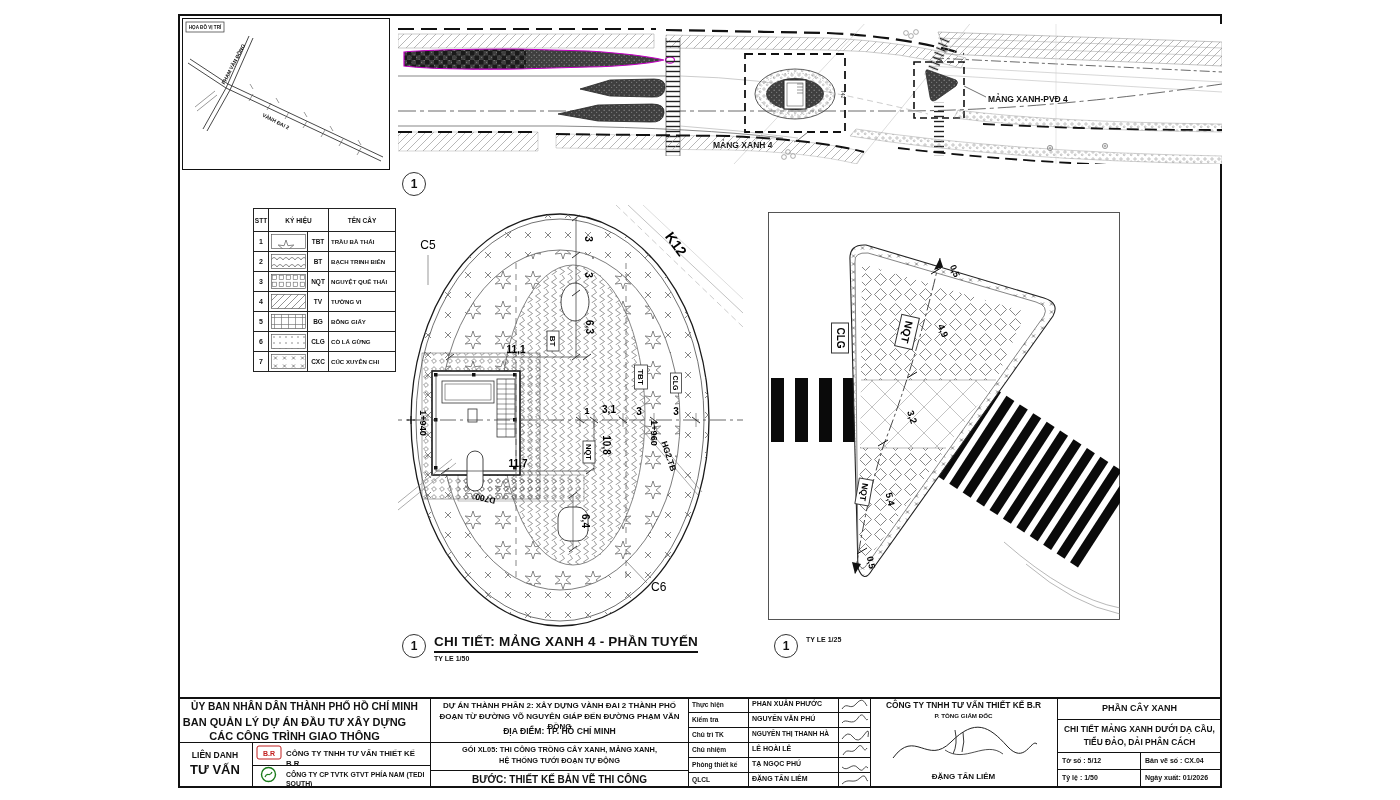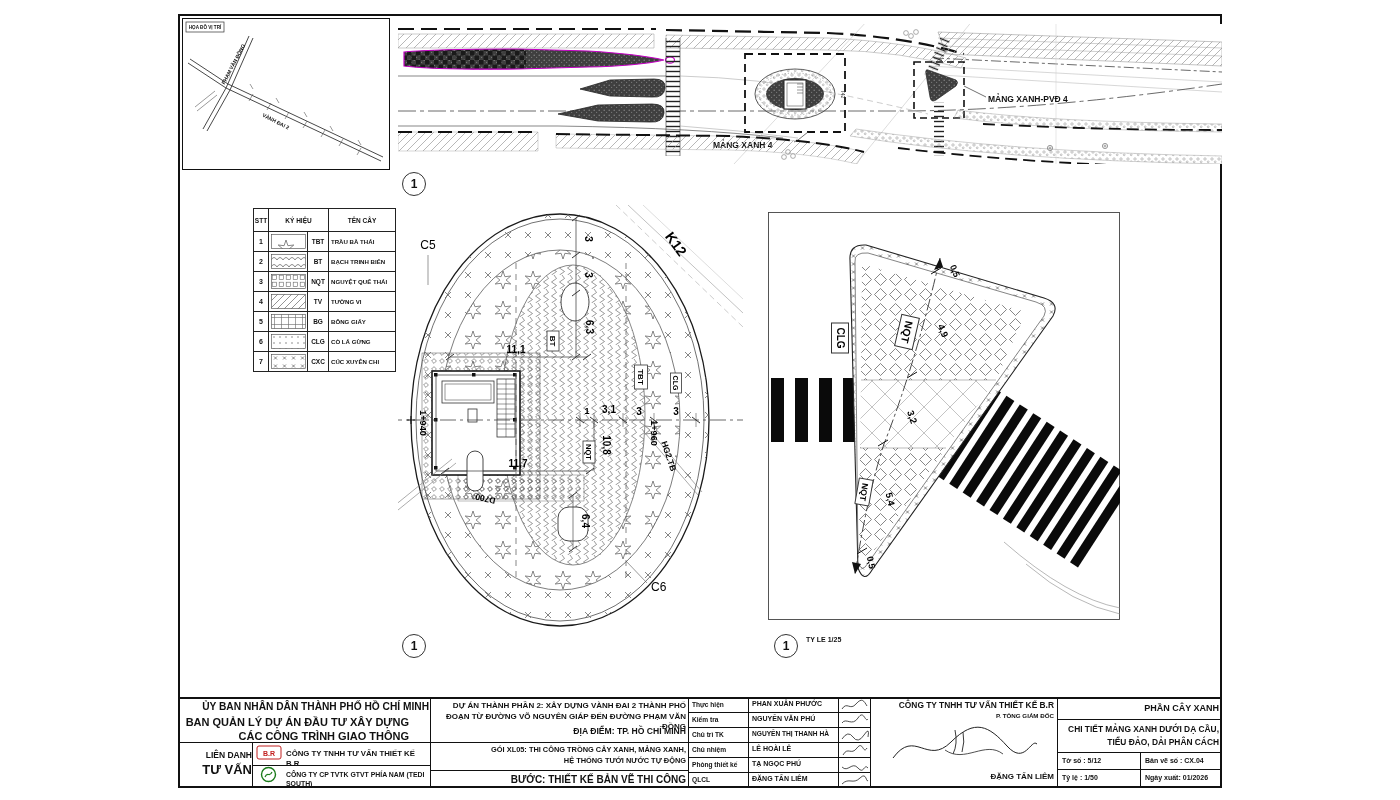--- a/index.html
+++ b/index.html
@@ -17,21 +17,21 @@
   .tscale{font-size:7px;font-weight:bold;margin-top:2px;}
   #legend{border-collapse:collapse;table-layout:fixed;background:#fff;}
   #legend td,#legend th{border:1px solid #222;padding:0;text-align:center;overflow:hidden;}
   #legend th{font-size:6.5px;}
   #legend .stt{font-size:7px;font-weight:bold;}
   #legend .code{font-size:6.5px;font-weight:bold;}
   #legend .pname{font-size:6.1px;font-weight:bold;text-align:left;padding-left:2px;}
   #legend svg{display:block;margin:0 auto;}
   .tb-cell{position:absolute;font-weight:bold;line-height:1.25;}
   .tb-line{position:absolute;background:#111;}
-  .ctr{text-align:right;}
+  .ctr{text-align:center;}
   svg text{font-family:"Liberation Sans","DejaVu Sans",sans-serif;}
 </style>
 </head>
 <body>
 
 <div id="page">
 
 <svg width="0" height="0" style="position:absolute" aria-hidden="true">
 <defs>
   <pattern id="patX20" width="20" height="20" patternUnits="userSpaceOnUse">
@@ -406,20 +406,24 @@
   <line x1="228" y1="356" x2="249" y2="378" stroke="#555" stroke-width="0.6"></line>
   <text transform="rotate(90 22 218)" x="22" y="218" font-size="9" font-weight="bold" text-anchor="middle">1+940</text>
   <path d="M9,215 H17 M13,211 V219" stroke="#111" stroke-width="1"></path>
   <text transform="rotate(90 253 228)" x="253" y="228" font-size="9" font-weight="bold" text-anchor="middle">1+960</text>
   <text transform="translate(268,252) rotate(72)" font-size="8.5" font-weight="bold" text-anchor="middle">HG2.TB</text>
   <text transform="translate(88,291) rotate(193)" font-size="8.5" font-weight="bold" text-anchor="middle">D700</text>
 </svg>
 
 <div class="abs dtitle" style="left:402px;top:634px">
   <div class="numcirc">1</div>
+  <div>
+    <div class="ttext small">CHI TIẾT: MẢNG XANH 4 - PHẦN TUYẾN</div>
+    <div class="tscale">TY LE 1/50</div>
+  </div>
 </div>
 
 <svg class="abs" style="left:768px;top:212px" width="352" height="408" viewBox="0 0 352 408">
   <rect x="0.5" y="0.5" width="351" height="407" fill="#fff" stroke="#444" stroke-width="0.9"></rect>
 
   <g fill="#0a0a0a">
     <rect x="3" y="166" width="13" height="64"></rect>
     <rect x="27" y="166" width="13" height="64"></rect>
     <rect x="51" y="166" width="13" height="64"></rect>
     <rect x="75" y="166" width="13" height="64"></rect>
@@ -526,21 +530,21 @@
     <circle cx="8.5" cy="8.5" r="7" fill="#fff" stroke="#1a7a1a" stroke-width="1.4"></circle>
     <path d="M5,11 C7.5,5 9.5,12 12,6" stroke="#1a7a1a" stroke-width="1.2" fill="none"></path>
   </svg>
   <div class="tb-cell" style="left:286px;top:749px;width:144px;font-size:7.8px">CÔNG TY TNHH TƯ VẤN THIẾT KẾ B.R</div>
   <div class="tb-cell" style="left:286px;top:771px;width:144px;font-size:6.9px">CÔNG TY CP TVTK GTVT PHÍA NAM (TEDI SOUTH)</div>
 
   <div class="tb-cell ctr" style="left:433px;top:701px;width:253px;font-size:8px">DỰ ÁN THÀNH PHẦN 2: XÂY DỰNG VÀNH ĐAI 2 THÀNH PHỐ</div>
   <div class="tb-cell ctr" style="left:433px;top:712px;width:253px;font-size:8px">ĐOẠN TỪ ĐƯỜNG VÕ NGUYÊN GIÁP ĐẾN ĐƯỜNG PHẠM VĂN ĐỒNG</div>
   <div class="tb-cell ctr" style="left:433px;top:726px;width:253px;font-size:8.6px">ĐỊA ĐIỂM: TP. HỒ CHÍ MINH</div>
   <div class="tb-cell ctr" style="left:433px;top:745px;width:253px;font-size:7.4px">GÓI XL05: THI CÔNG TRỒNG CÂY XANH, MẢNG XANH,</div>
-  <div class="tb-cell ctr" style="left:433px;top:756px;width:253px;font-size:7.4px">HỆ THỐNG TƯỚI NƯỚC TỰ ĐỘNG</div>
+  <div class="tb-cell ctr" style="left:433px;top:756px;width:253px;font-size:7.4px">HỆ THỐNG TƯỚI ĐOẠN TỰ ĐỘNG</div>
   <div class="tb-cell ctr" style="left:433px;top:774px;width:253px;font-size:10px">BƯỚC: THIẾT KẾ BẢN VẼ THI CÔNG</div>
 
   <div class="tb-cell" style="left:692px;top:701px;width:54px;font-size:6.6px">Thực hiện</div>
   <div class="tb-cell" style="left:752px;top:700px;width:84px;font-size:7px">PHAN XUÂN PHƯỚC</div>
   <div class="tb-cell" style="left:692px;top:716px;width:54px;font-size:6.6px">Kiểm tra</div>
   <div class="tb-cell" style="left:752px;top:715px;width:84px;font-size:7px">NGUYỄN VĂN PHÚ</div>
   <div class="tb-cell" style="left:692px;top:731px;width:54px;font-size:6.6px">Chủ trì TK</div>
   <div class="tb-cell" style="left:752px;top:730px;width:84px;font-size:6.6px">NGUYỄN THỊ THANH HÀ</div>
   <div class="tb-cell" style="left:692px;top:746px;width:54px;font-size:6.6px">Chủ nhiệm</div>
   <div class="tb-cell" style="left:752px;top:745px;width:84px;font-size:7px">LÊ HOÀI LÊ</div>

